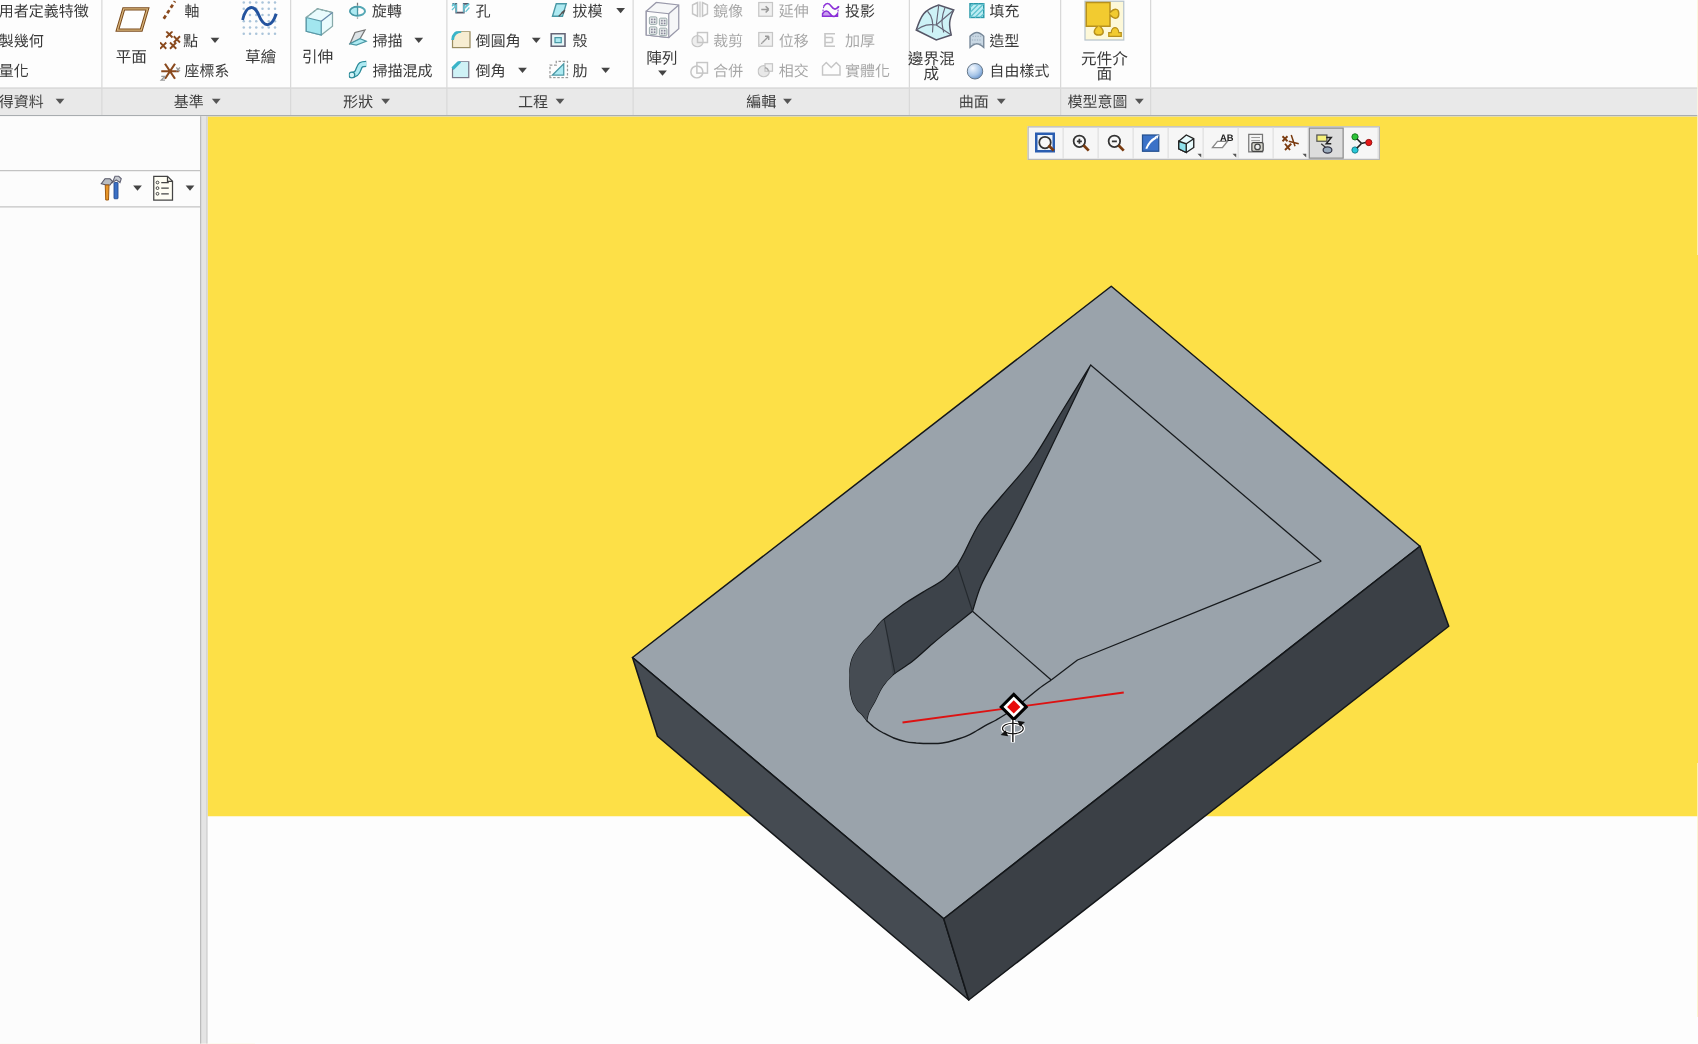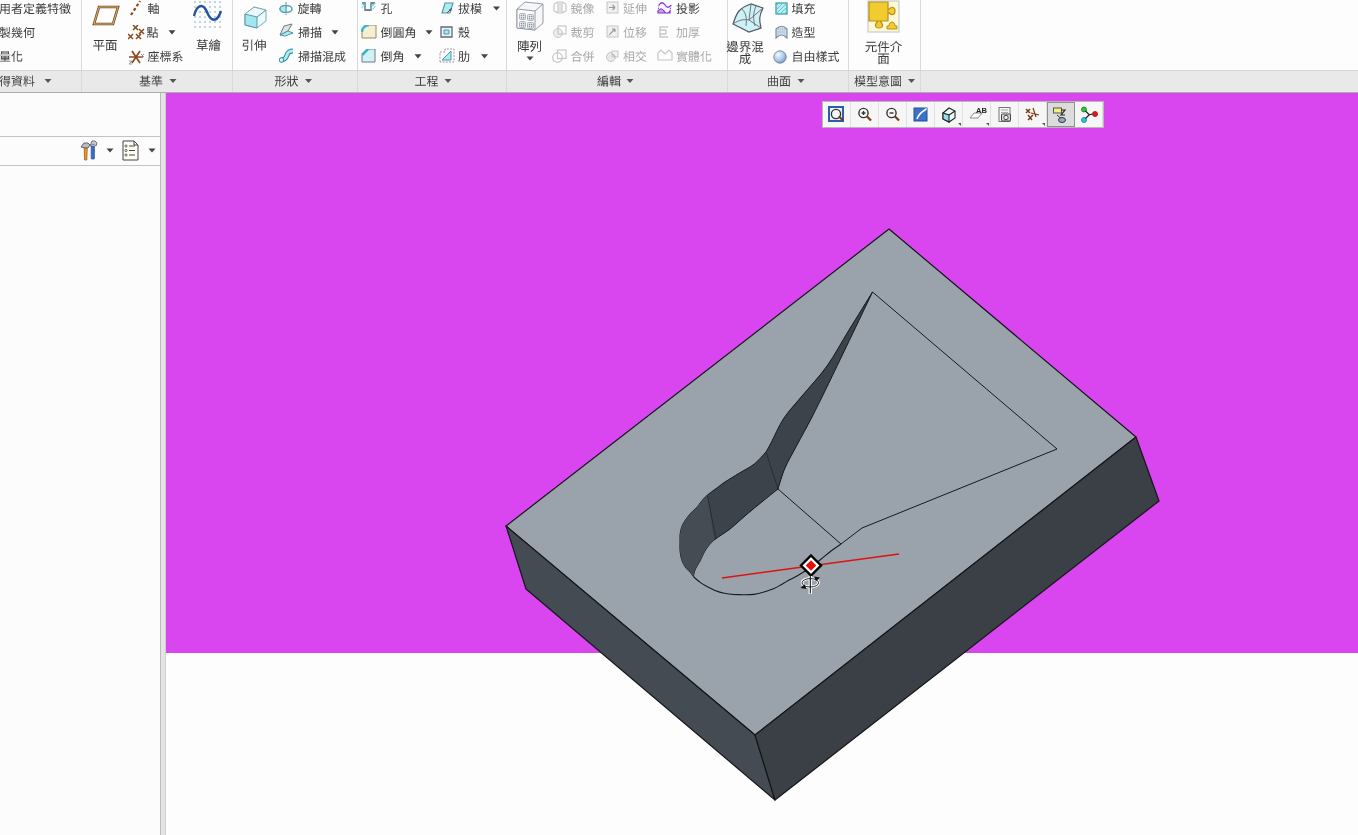--- a/index.html
+++ b/index.html
@@ -2,21 +2,21 @@
 <html><head><meta charset="utf-8"><style>
 *{margin:0;padding:0;box-sizing:border-box}
 html,body{width:1358px;height:835px;overflow:hidden;background:#fdfdfd;font-family:"Liberation Sans",sans-serif}
 #page{position:relative;width:1358px;height:835px}
 #ribbon{position:absolute;left:0;top:0;width:1358px;height:93px;background:#fdfdfd}
 #labelbar{position:absolute;left:0;top:70px;width:1358px;height:23px;background:#e9e9e9;border-top:1px solid #d6d6d6;border-bottom:1px solid #a9adb0}
 .vsep{position:absolute;top:0;width:1px;height:92px;background:#d9d9d9}
 #panel{position:absolute;left:0;top:93px;width:160px;height:742px;background:#fcfcfc}
 #panelsep{position:absolute;left:160px;top:93px;width:6px;height:742px;background:#e4e4e4;border-left:1px solid #bbb;border-right:1px solid #cfcfcf}
 .hline{position:absolute;left:0;width:160px;height:1px;background:#c3c3c3}
-#viewport{position:absolute;left:166px;top:93px;width:1192px;height:560px;background:#d946ef}
+#viewport{position:absolute;left:166px;top:93px;width:1192px;height:560px;background:#fde047}
 #toolbar{position:absolute;left:656px;top:8px;width:282px;height:27px;background:#f6f6f6;border:1px solid #b8b8b8;display:flex}
 .tbtn{position:relative;width:28px;height:25px;display:flex;align-items:center;justify-content:center;border-right:1px solid #e0e0e0}
 .tbtn.pressed{background:#dcdcdc;border:1px solid #909090}
 .ca{position:absolute;right:1px;bottom:1px;width:0;height:0;border-left:3.5px solid transparent;border-top:3.5px solid #555}
 .txt{position:absolute;left:0;top:0;pointer-events:none}
 </style></head><body>
 <div id="page">
  <div id="viewport">
 <svg width="1193" height="742" viewBox="0 0 1193 742" style="position:absolute;left:-1px;top:0">
  <g stroke-linejoin="round">

